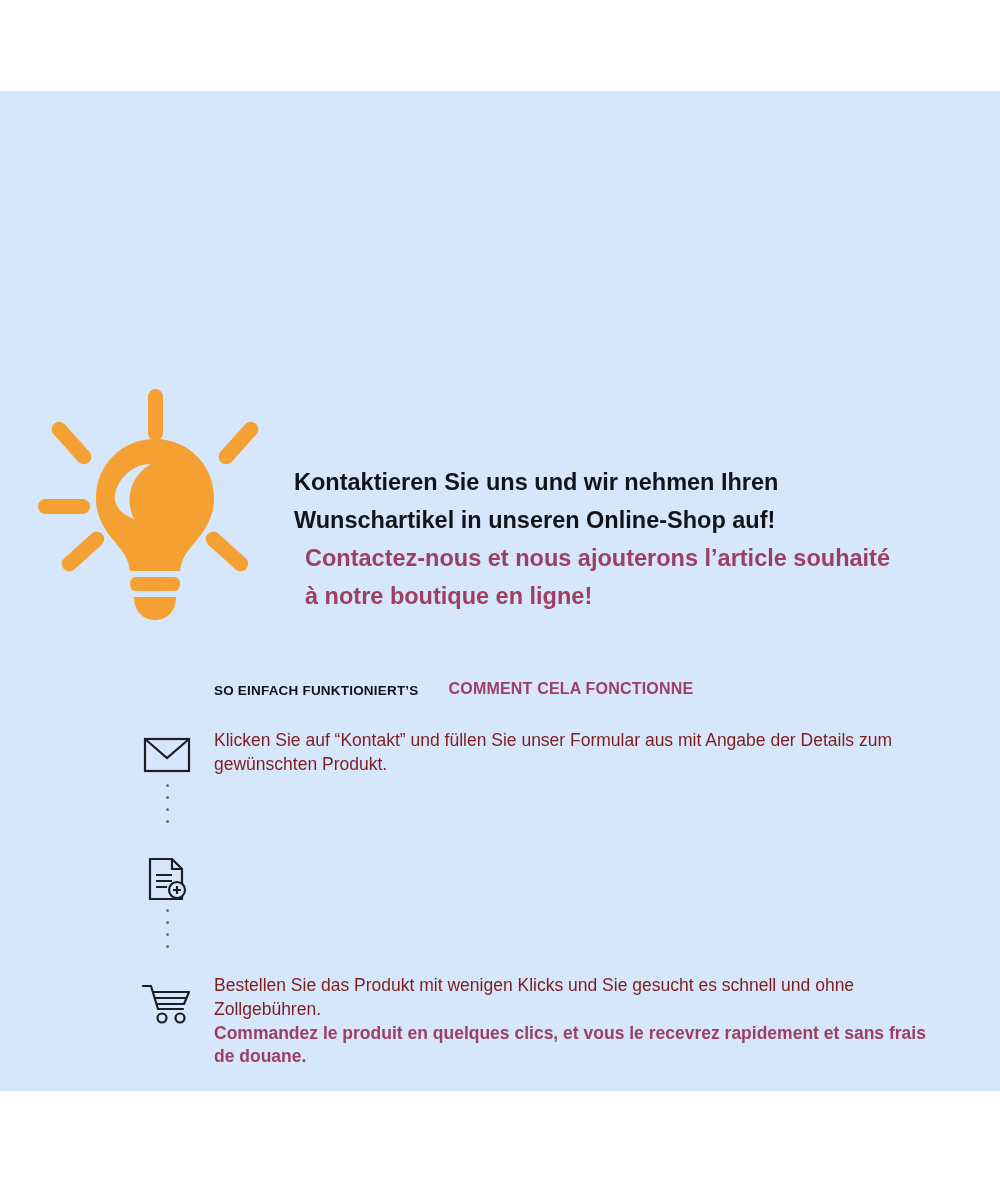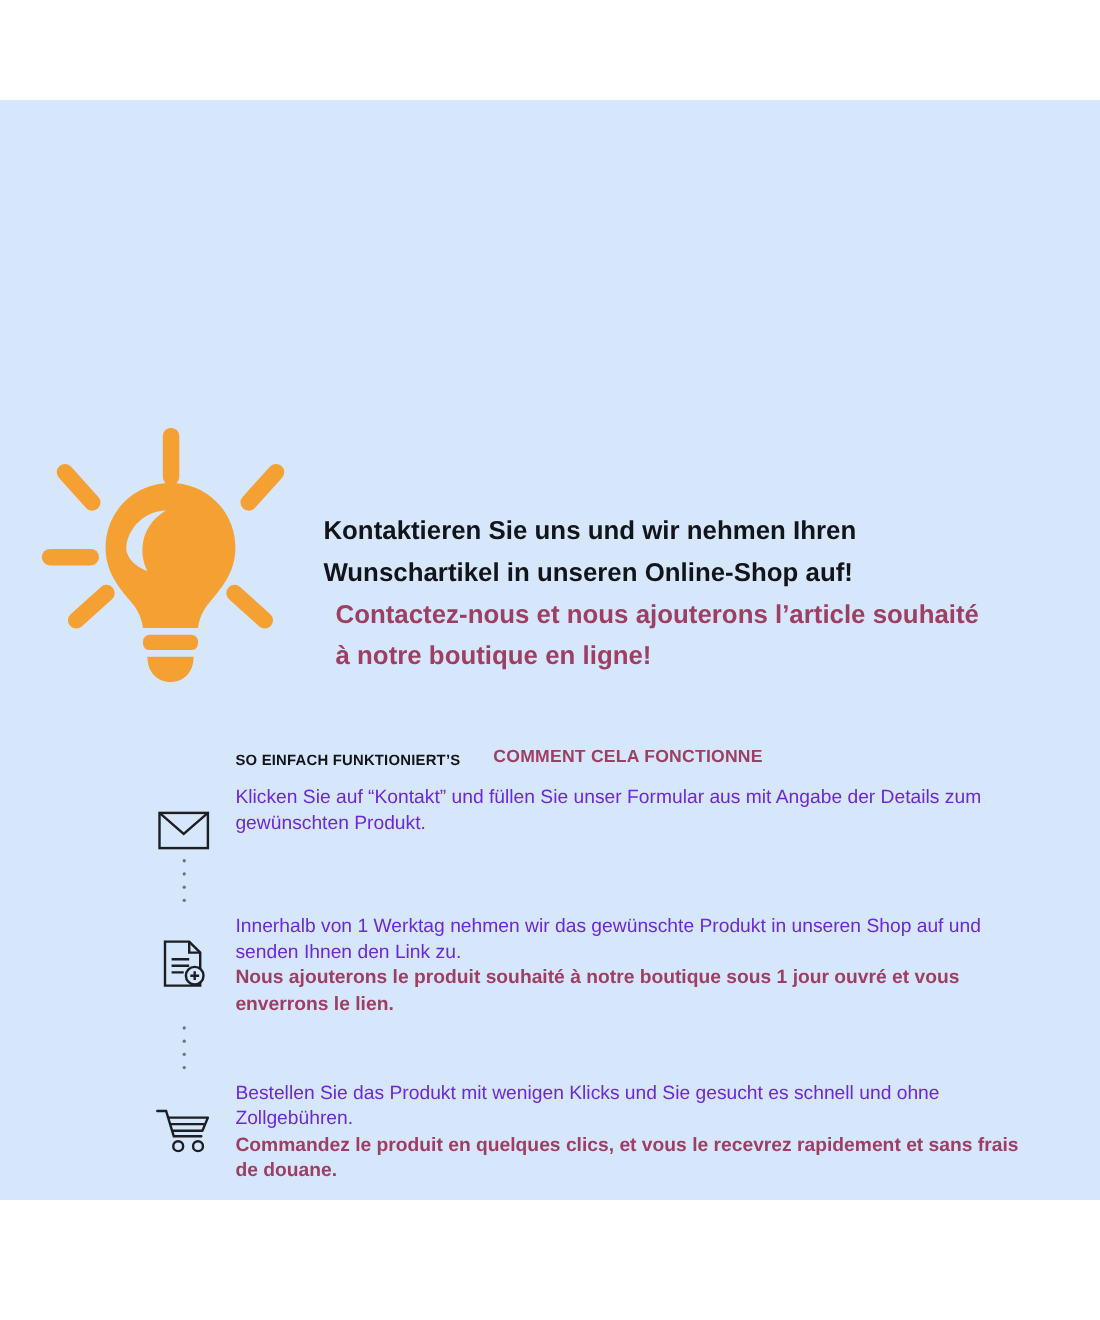--- a/index.html
+++ b/index.html
@@ -112,21 +112,22 @@
     justify-content: center;
     padding-top: 26px;
   }
   .step-text {
     flex: 1;
     padding-top: 2px;
   }
   .step-text .de {
     font-size: 17.5px;
     line-height: 1.35;
-    color: #6d28d9;
+    color: #7f1d1d;
+    margin-top: 16px;
   }
   .step-text .fr {
     font-size: 17.5px;
     font-weight: bold;
     line-height: 1.35;
     color: #9d3f63;
   }
   .dots {
     width: 94px;
     flex: 0 0 94px;
@@ -210,24 +211,20 @@
     <div class="step">
       <div class="step-icon">
         <svg viewBox="0 0 44 44" width="44" height="44" xmlns="http://www.w3.org/2000/svg">
           <path d="M5 2 L27 2 L37 12 L37 42 L5 42 Z" fill="none" stroke="#1b1f24" stroke-width="2.2"></path>
           <path d="M27 2 L27 12 L37 12" fill="none" stroke="#1b1f24" stroke-width="2.2"></path>
           <path d="M11 18 H27 M11 24 H27 M11 30 H22" stroke="#1b1f24" stroke-width="2.2" fill="none"></path>
           <circle cx="32" cy="33" r="8" fill="#d6e6fb" stroke="#1b1f24" stroke-width="2.2"></circle>
           <path d="M32 29 V37 M28 33 H36" stroke="#1b1f24" stroke-width="2.2"></path>
         </svg>
       </div>
-      <div class="step-text">
-        <div class="de">Innerhalb von 1 Werktag nehmen wir das gewünschte Produkt in unseren Shop auf und senden Ihnen den Link zu.</div>
-        <div class="fr">Nous ajouterons le produit souhaité à notre boutique sous 1 jour ouvré et vous enverrons le lien.</div>
-      </div>
     </div>
 
     <div class="step-sep">
       <div class="dots">
         <span class="dot"></span>
         <span class="dot"></span>
         <span class="dot"></span>
         <span class="dot"></span>
       </div>
     </div>

